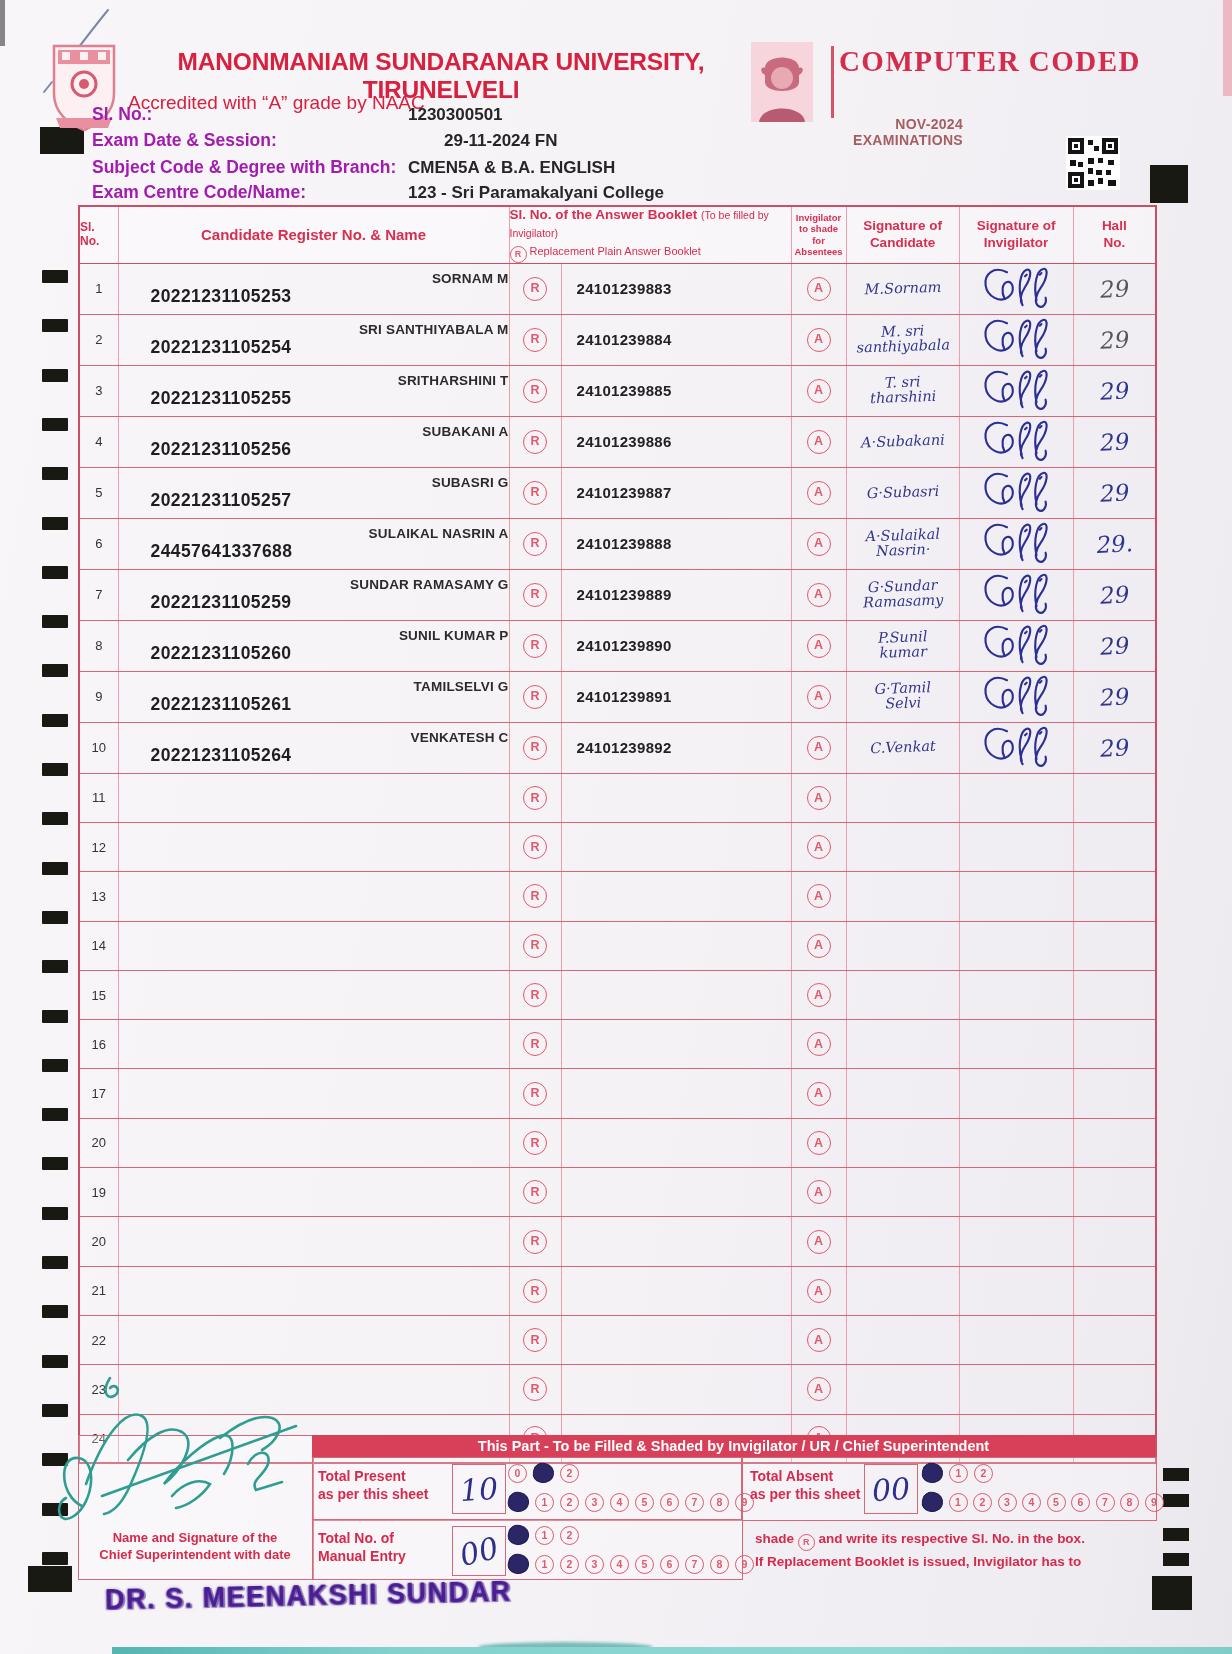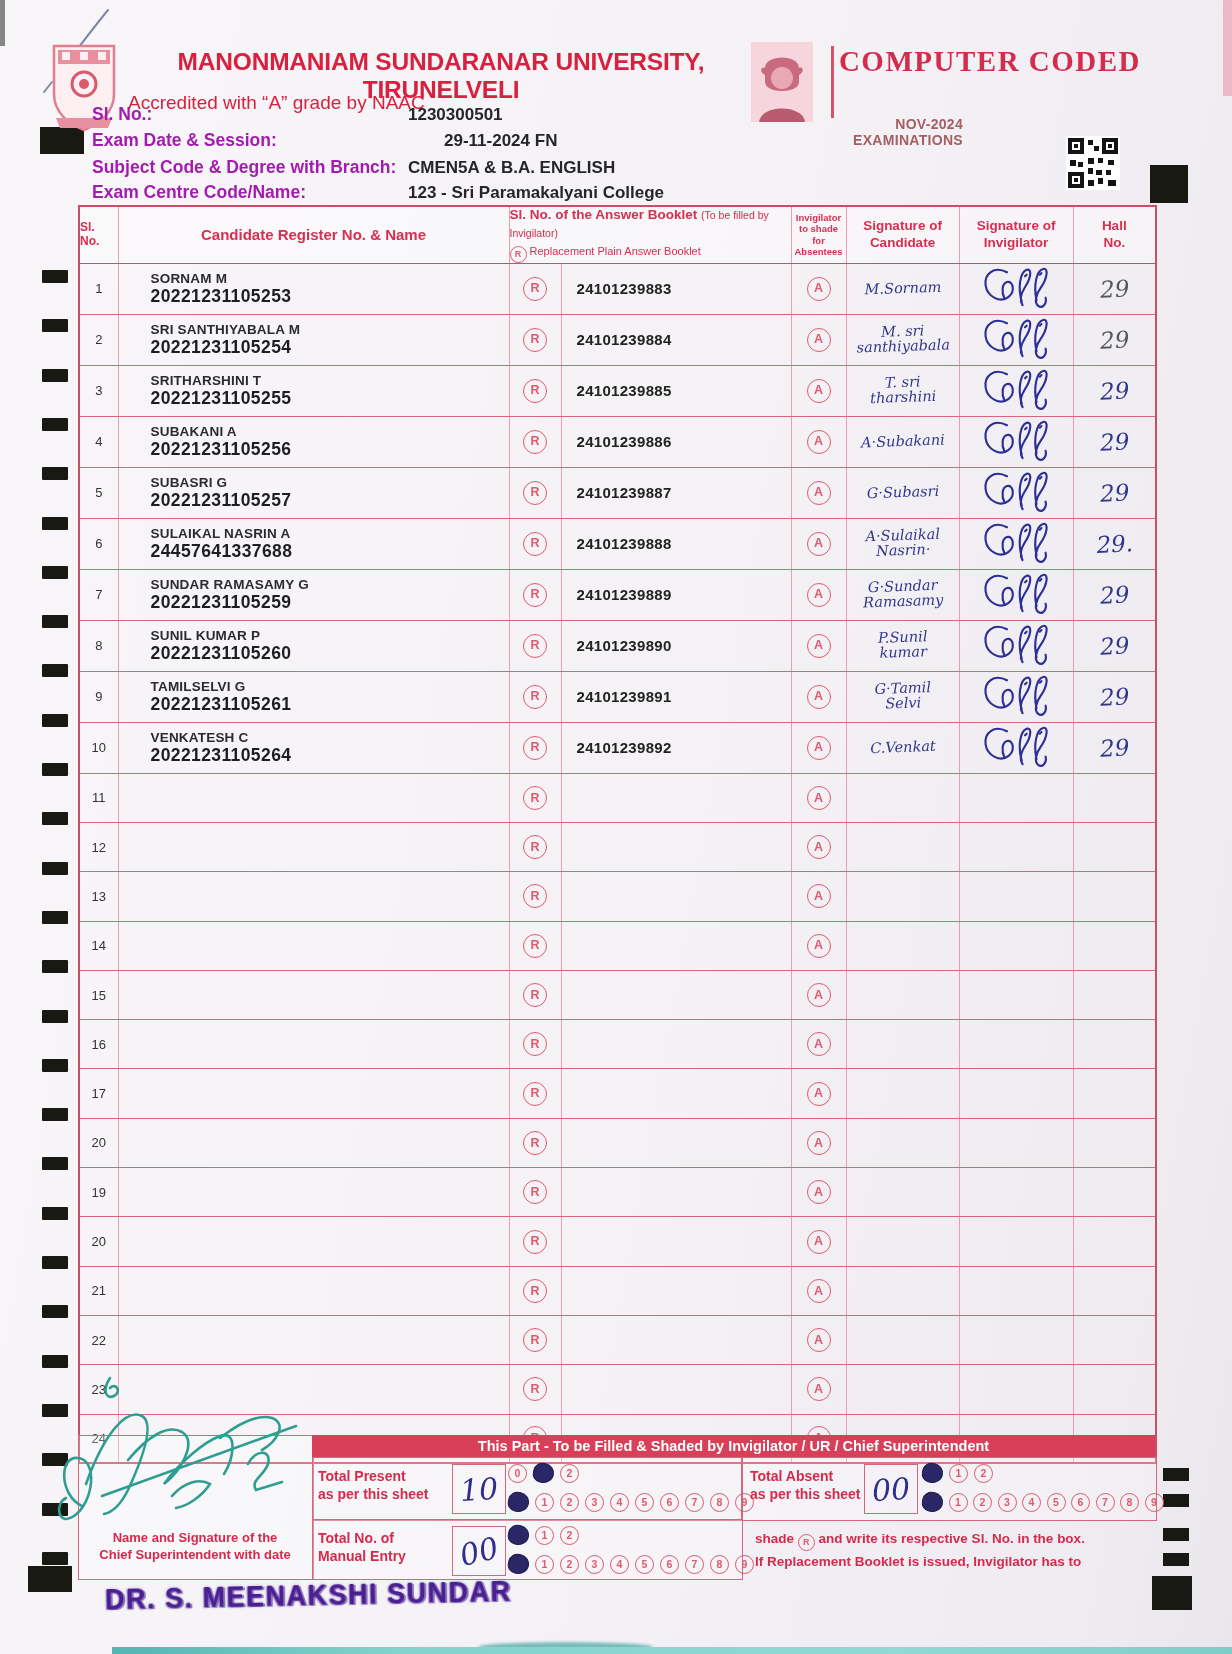--- a/index.html
+++ b/index.html
@@ -58,21 +58,21 @@
   .h-sl{font-size:12px;font-weight:bold;white-space:pre-line;line-height:1.15;text-align:left;padding-left:4px;}
   .h-cand{font-size:15px;font-weight:bold;}
   .h-book{text-align:left;padding-left:6px;}
   .h-book .l1{font-size:13.5px;font-weight:bold;line-height:1.2;}
   .h-book .l1 .note{font-size:10.5px;font-weight:normal;}
   .h-book .l2{font-size:11px;font-weight:normal;margin-top:2px;}
   .h-abs{font-size:9.5px;font-weight:bold;white-space:pre-line;line-height:1.2;}
   .h-sig,.h-hall{font-size:13.5px;font-weight:bold;white-space:pre-line;line-height:1.25;}
   .c-sl{text-align:center;font-size:13px;color:#333;}
   .c-cand{padding-left:32px !important;}
-  .cand-name{font-size:13.5px;font-weight:bold;color:#2b2b2e;letter-spacing:.2px;}
+  .cand-name{font-size:13.5px;font-weight:bold;color:#2b2b2e;letter-spacing:.2px;text-align:right;}
   .cand-reg{font-size:17.5px;font-weight:bold;color:#1e1e22;letter-spacing:.4px;}
   .c-r,.c-a{text-align:center;}
   .circle-letter{display:inline-flex;width:22px;height:22px;border:1.6px solid #e0596d;
     border-radius:50%;color:#e0596d;font-size:12.5px;font-weight:bold;
     align-items:center;justify-content:center;line-height:1;}
   .circle-letter.small{width:15px;height:15px;font-size:9px;border-width:1.2px;vertical-align:-2px;}
   .c-num{padding-left:15px !important;}
   .booklet{font-size:15px;font-weight:bold;color:#222;letter-spacing:.3px;}
   .hand{font-family:"DejaVu Serif",serif;font-style:italic;color:#31368c;}
   .sigc{font-size:14.5px;line-height:1.05;white-space:pre-line;transform:rotate(-2deg);

